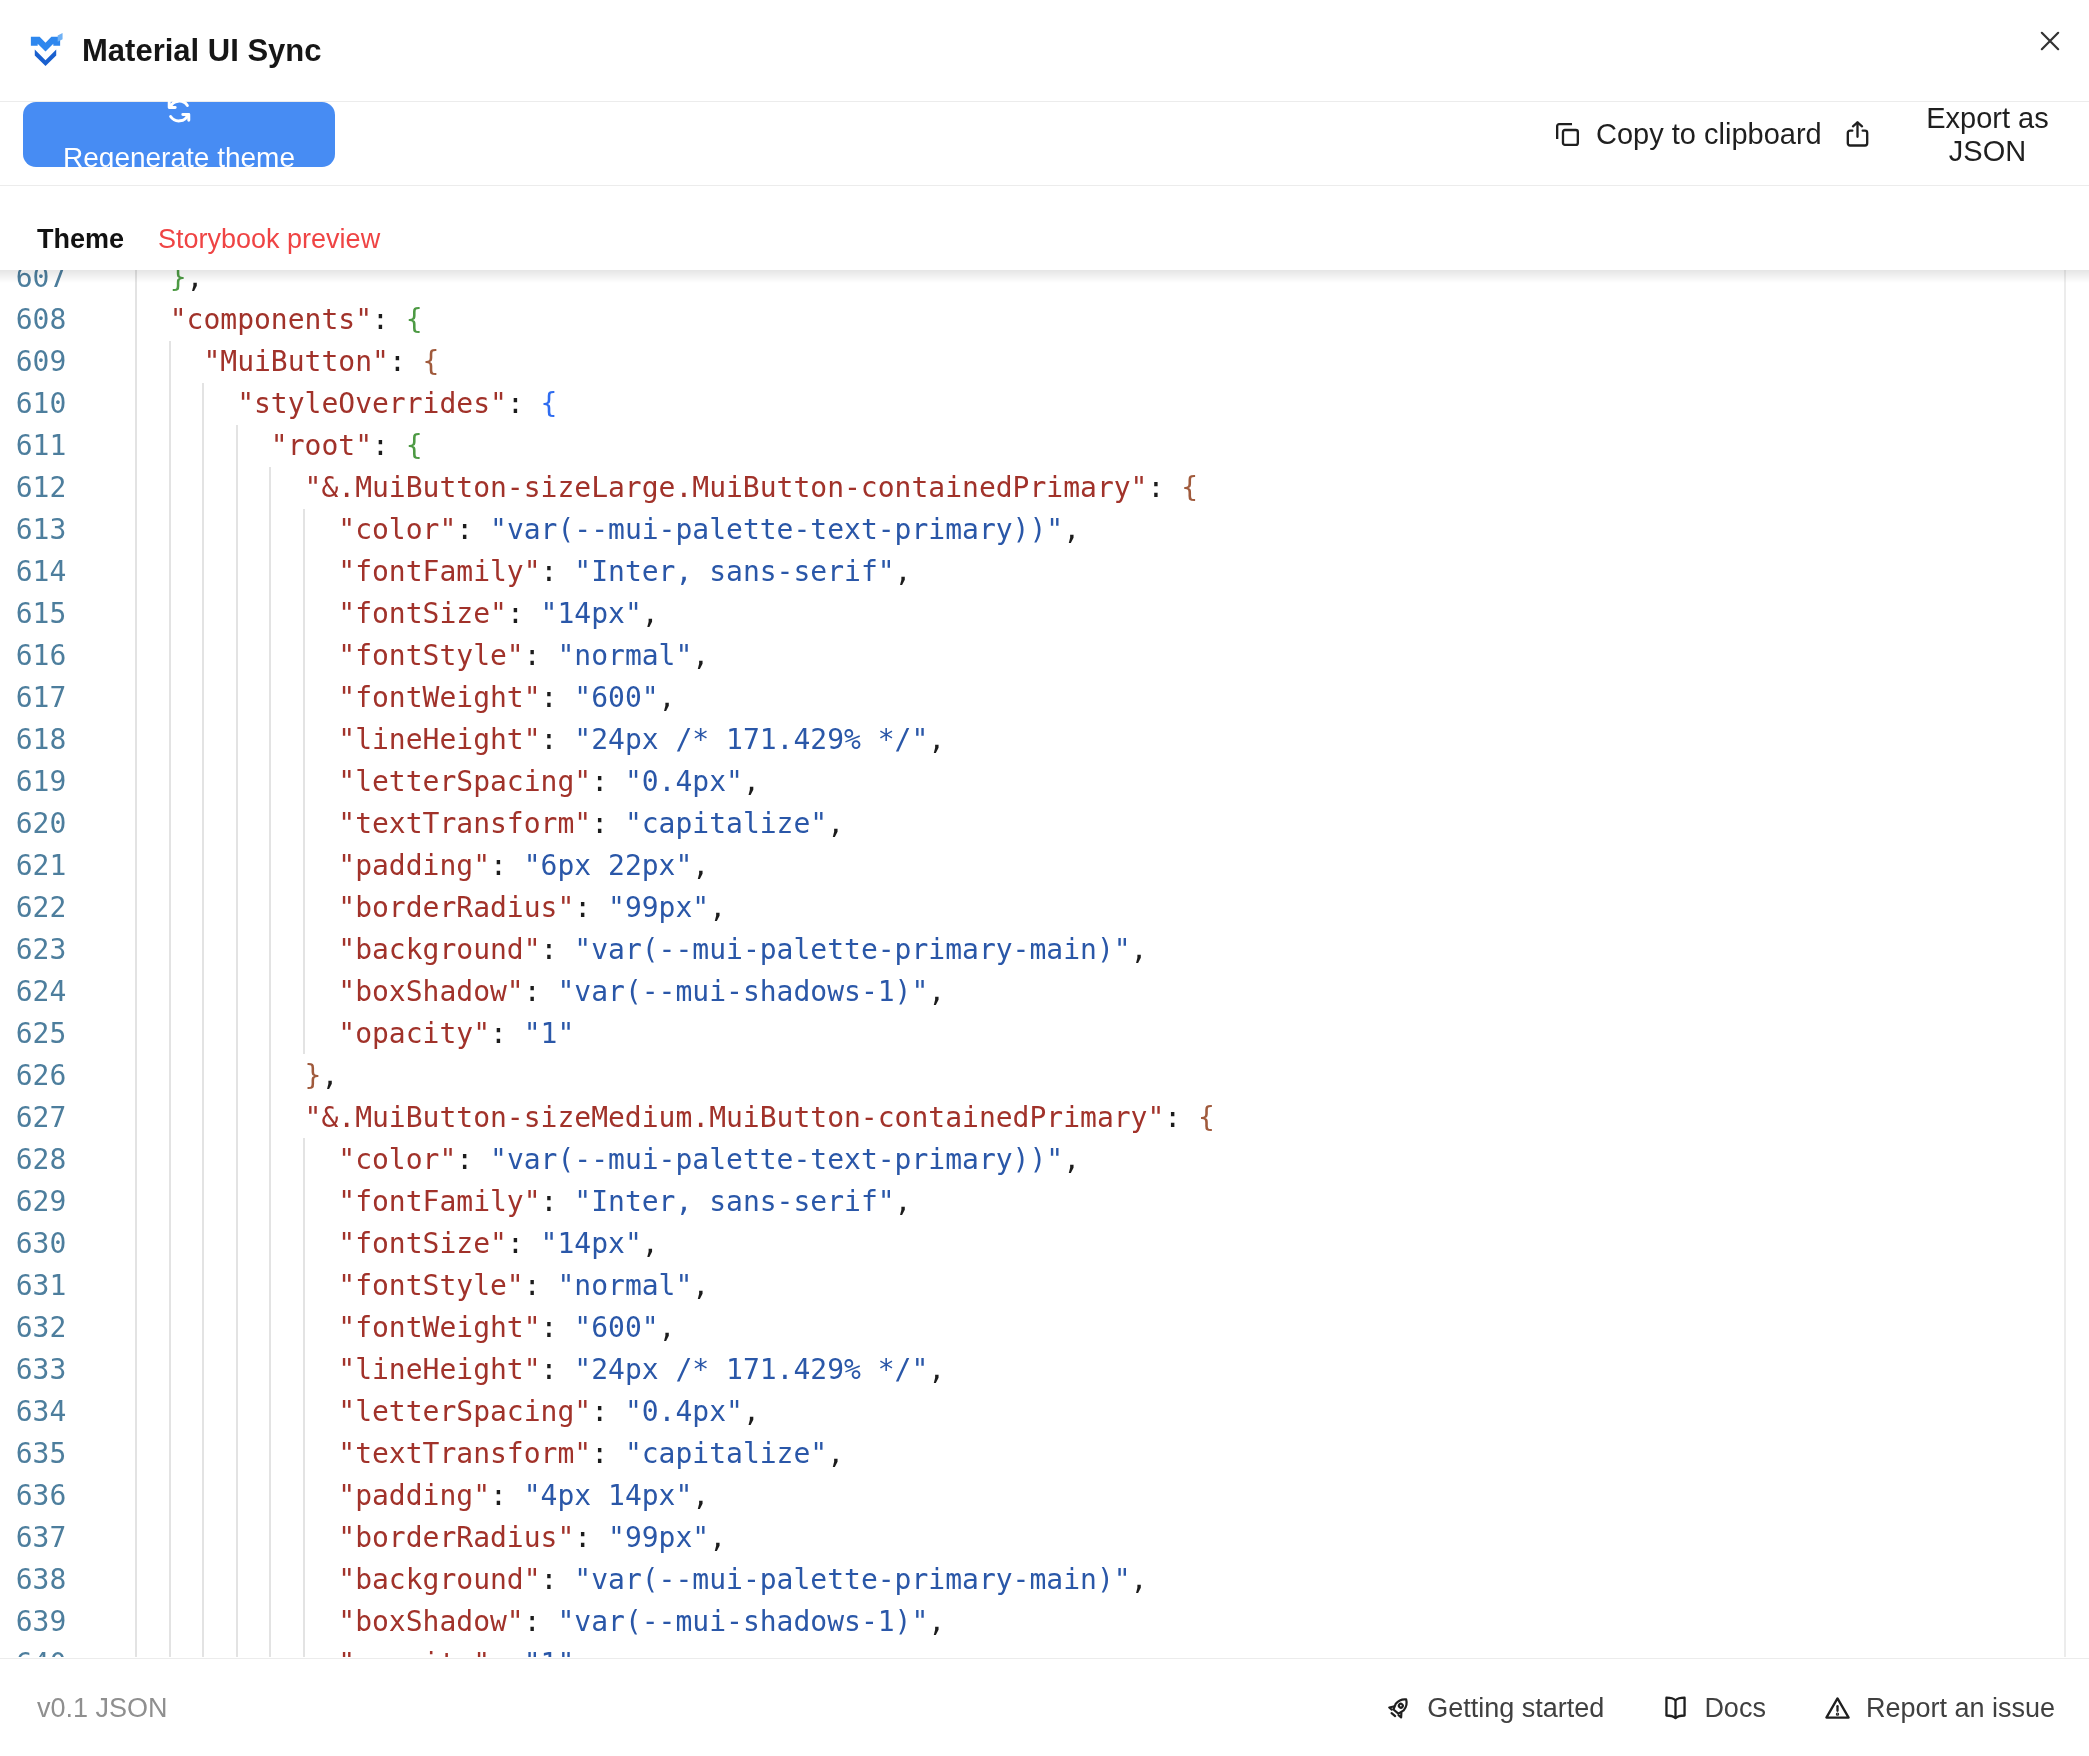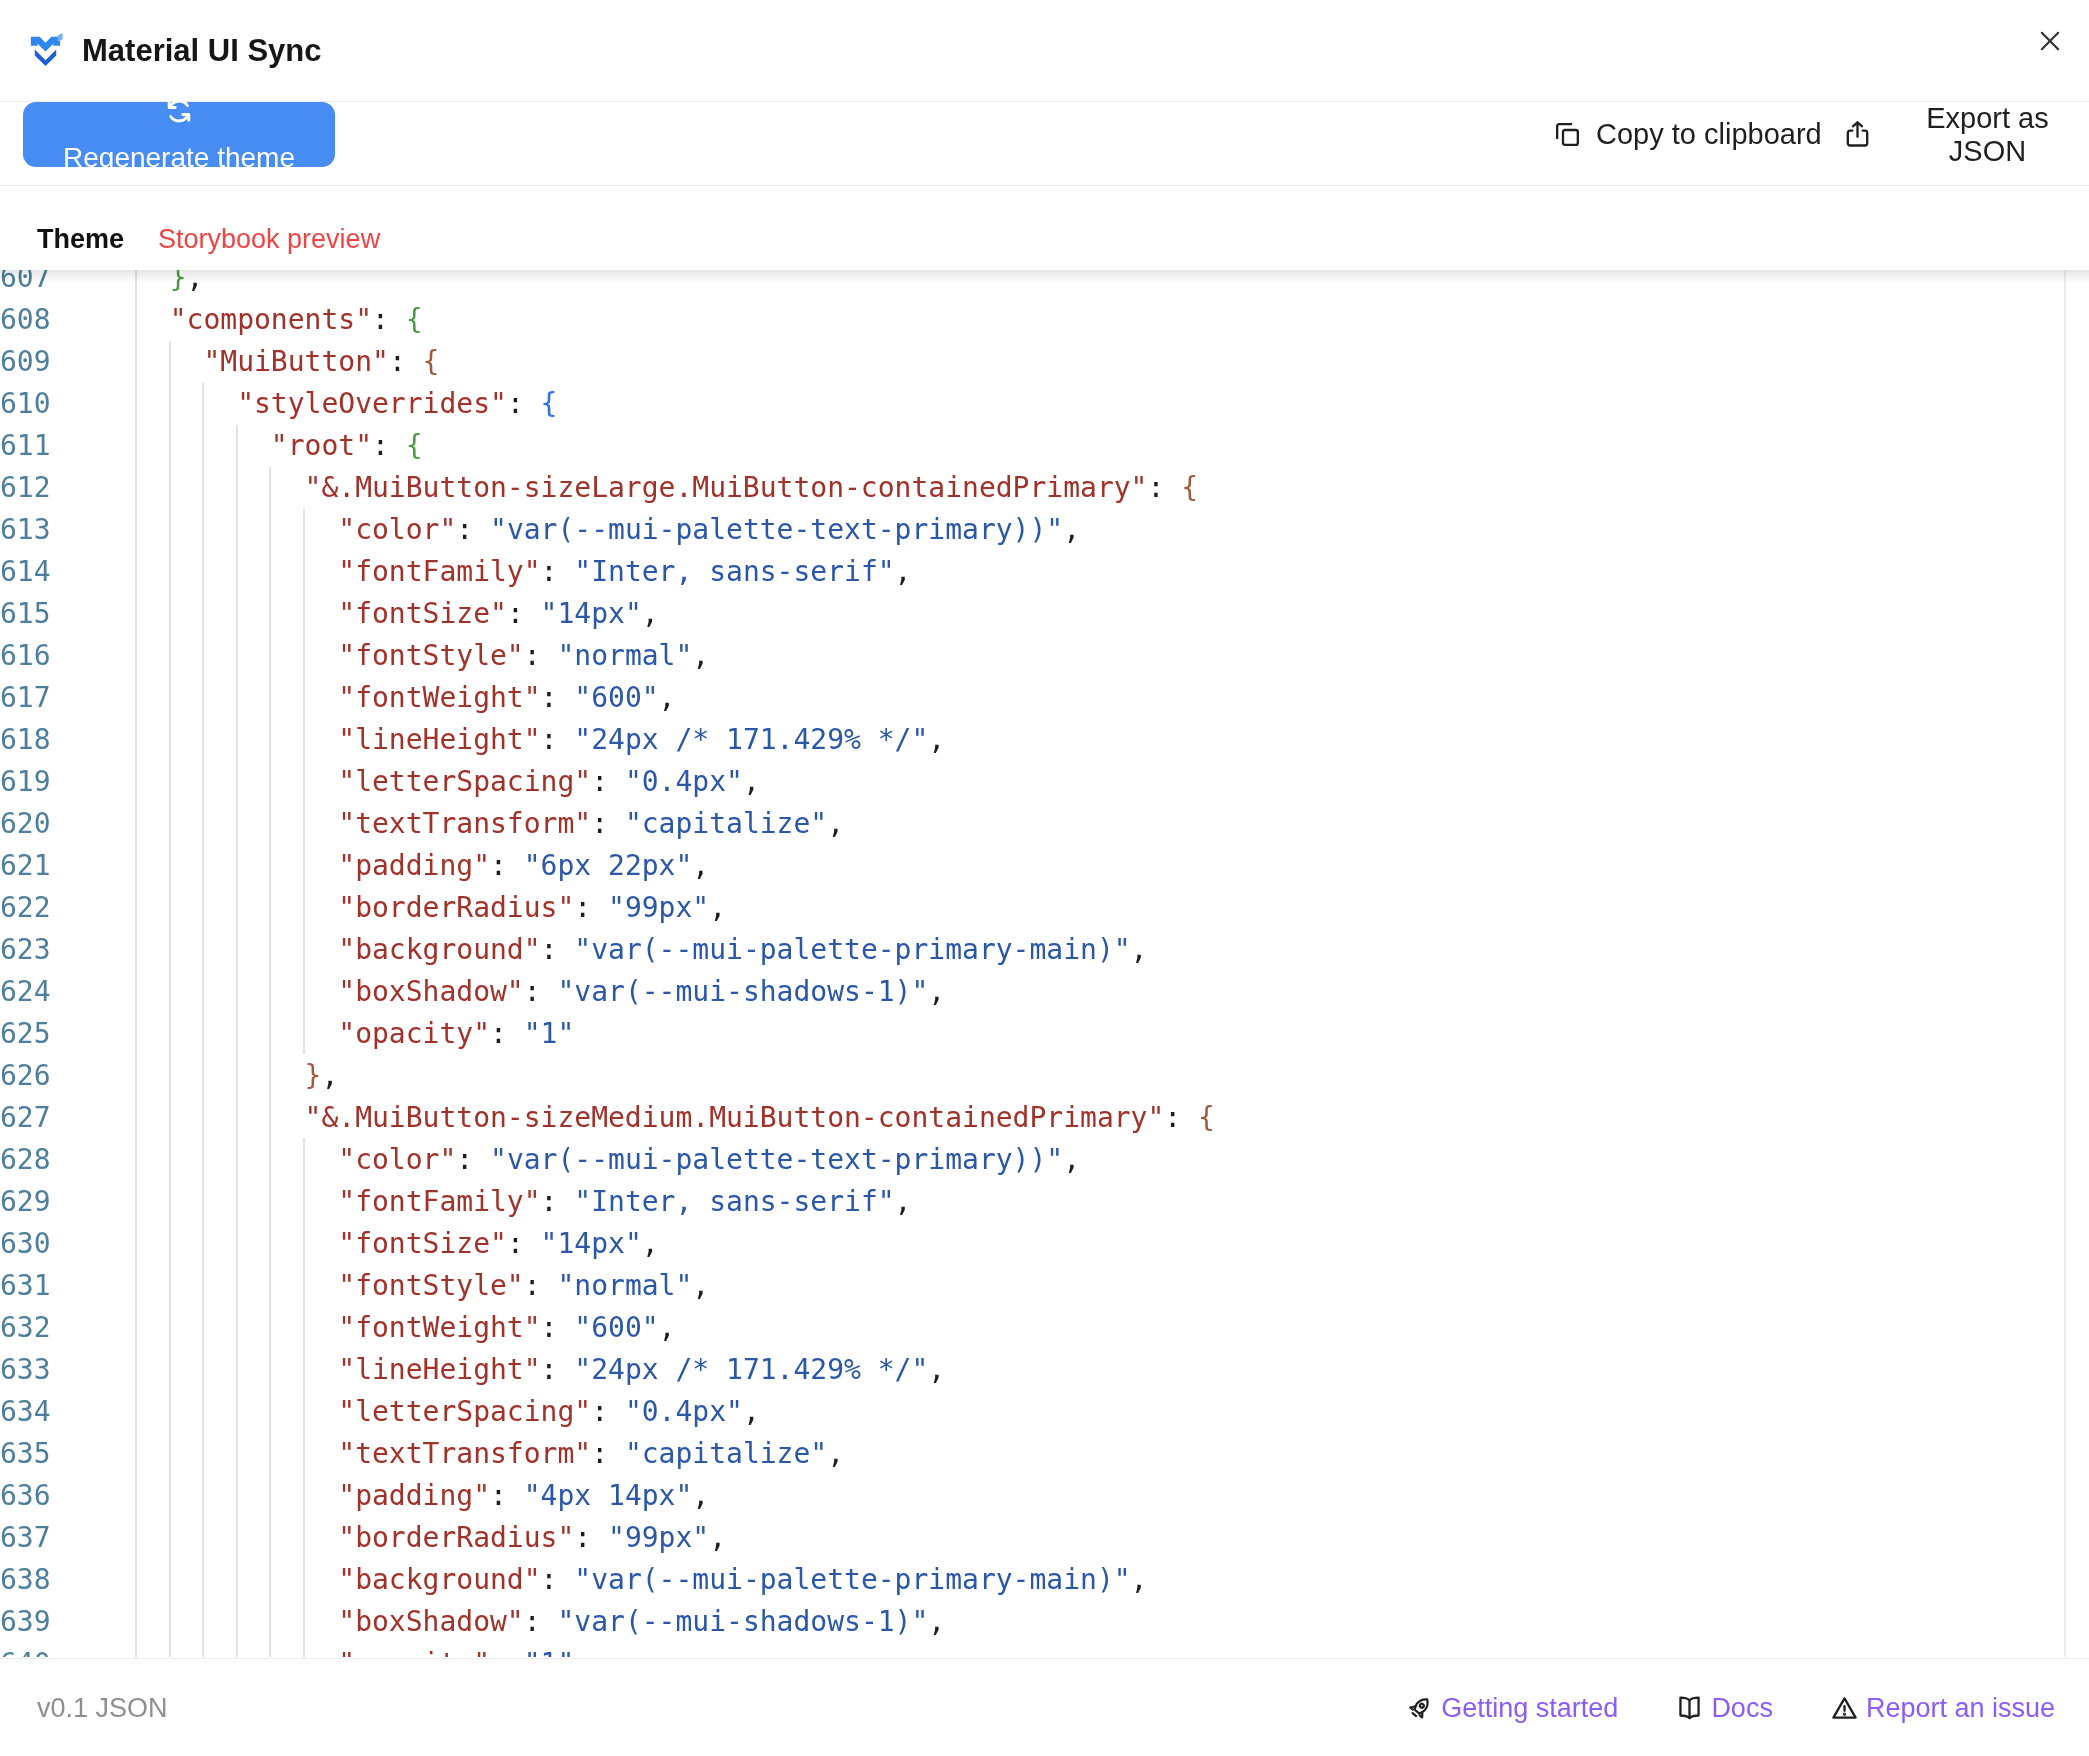--- a/index.html
+++ b/index.html
@@ -33,21 +33,21 @@
   .tab{font-size:27px;color:#ef4444;background:none;border:none;padding:0;
     font-family:"Liberation Sans",sans-serif;cursor:pointer;}
   .tab.active{color:#121212;font-weight:700;}
 
   
   .code-area{position:absolute;left:0;top:270px;width:2089px;height:1387px;overflow:hidden;
     background:#fff;}
   .code-lines{margin-top:-13px;}
   .cl{display:flex;height:42px;line-height:42px;white-space:pre;
     font-family:"DejaVu Sans Mono",monospace;font-size:28px;}
-  .ln{width:82px;flex:none;text-align:left;color:var(--c-line-number,#4D7E9D);}
+  .ln{width:82px;flex:none;text-align:center;color:var(--c-line-number,#4D7E9D);}
   .cd{padding-left:54px;color:var(--c-punct,#1c1c1c);}
   .tk-k{color:var(--c-key,#A1322A);}
   .tk-v{color:var(--c-value,#2A57A8);}
   .tk-p{color:var(--c-punct,#1c1c1c);}
   .tk-bg{color:var(--c-bracket-green,#4D9A44);}
   .tk-bo{color:var(--c-bracket-brown,#A05A3C);}
   .tk-bb{color:var(--c-bracket-blue,#2F6CF0);}
   .guide{position:absolute;width:1.9px;background:#e3e3e3;}
   .g0{left:135px;top:0;bottom:0;}
   .g1{left:169px;top:71px;bottom:0;}
@@ -59,22 +59,22 @@
   .right-divider{position:absolute;left:2064px;top:0;bottom:0;width:1.9px;background:#ececec;}
   .scroll-shadow{position:absolute;left:0;top:0;width:100%;height:13px;
     background:linear-gradient(rgba(0,0,0,0.10),rgba(0,0,0,0));pointer-events:none;}
 
   
   .footer{position:absolute;left:0;top:1658px;width:2089px;height:99px;border-top:1.9px solid #ececec;
     display:flex;align-items:center;justify-content:space-between;
     padding:0 34px 0 37px;box-sizing:border-box;}
   .version{font-size:27px;color:#8f8f8f;}
   .footer-links{display:flex;align-items:center;gap:56px;}
-  .footer-link{display:flex;align-items:center;gap:6px;background:none;border:none;padding:0;
-    font-family:"Liberation Sans",sans-serif;font-size:27px;color:#8b5cf6;cursor:pointer;}
+  .footer-link{display:flex;align-items:center;gap:13px;background:none;border:none;padding:0;
+    font-family:"Liberation Sans",sans-serif;font-size:27px;color:#404040;cursor:pointer;}
 
   .icon{display:block;}
 </style>
 </head>
 <body>
 
 <div id="app">
 
   <div class="titlebar">
     <span class="logo">

